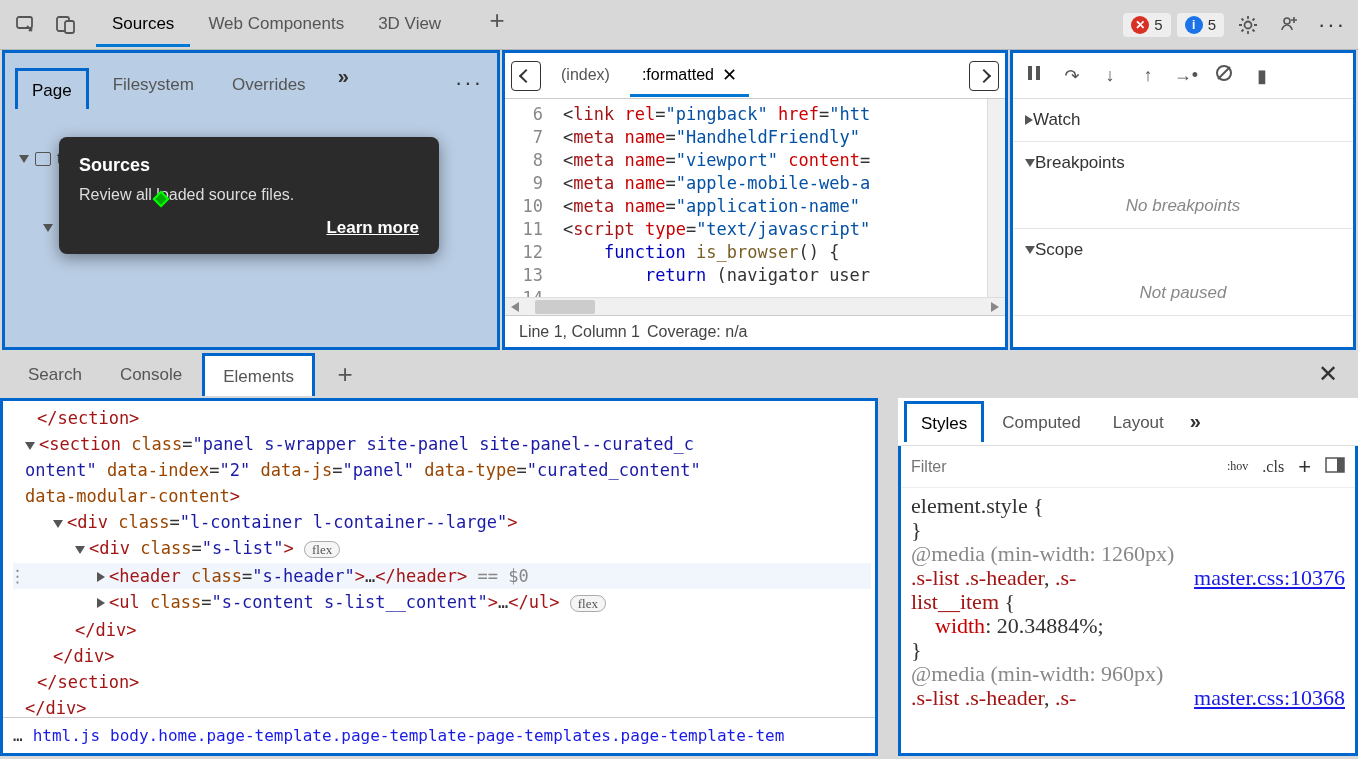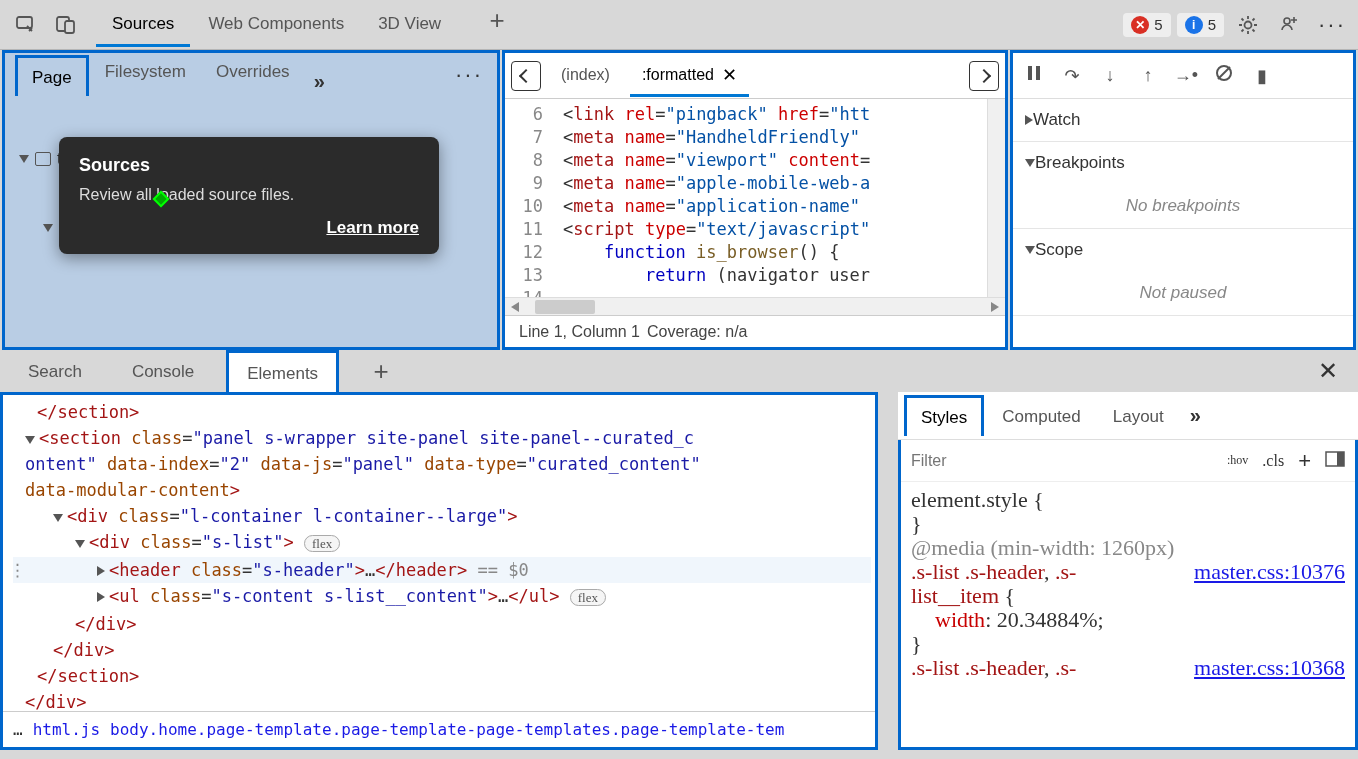--- a/index.html
+++ b/index.html
@@ -58,24 +58,24 @@
     height: 300px;
     background: #d8d8d8;
     gap: 2px;
     padding: 0 2px;
   }
   .panel-left { width: 498px; border: 3px solid #0066cc; background: #b9cde4; position: relative; display:flex; flex-direction:column;}
   .panel-mid { width: 506px; border: 3px solid #0066cc; background: #fff; display:flex; flex-direction:column;}
   .panel-right { flex: 1; border: 3px solid #0066cc; background: #fff; display:flex; flex-direction:column; position:relative;}
   .subtabs {
     display: flex;
-    align-items: flex-end;
+    align-items: flex-start;
     height: 46px;
-    padding: 6px 10px;
-    gap: 2px;
+    padding: 12px 10px;
+    gap: 10px;
     background: #d8d8d8;
   }
   .panel-left .subtabs { background: transparent; }
   .subtab {
     padding: 10px 14px 8px;
     font-size: 17px;
     color: #555;
     cursor: pointer;
     border-bottom: 3px solid transparent;
   }
@@ -128,23 +128,23 @@
   .scrollbar-h .arr { position:absolute; top:4px; width:0;height:0;border-style:solid;}
   .scrollbar-v { width:18px; background:#f0f0f0; border-left:1px solid #ddd;}
   .debug-toolbar { display:flex; height:46px; align-items:center; padding:0 8px; gap:12px; border-bottom:1px solid #ddd;}
   .dbg-icon { width:26px; color:#555; cursor:pointer; text-align:center; font-size:18px;}
   .accordion { border-bottom:1px solid #e5e5e5;}
   .acc-header { display:flex; align-items:center; height:42px; padding:0 12px; font-size:17px; cursor:pointer;}
   .acc-body { padding:12px 0; text-align:center; color:#888; font-style:italic; font-size:17px;}
   .bottom-tabs {
     display: flex;
     align-items: center;
-    height: 42px;
+    height: 48px;
     padding: 0 10px;
-    gap: 14px;
+    gap: 2px;
     background: #d8d8d8;
   }
   .btab { padding:11px 18px 9px; font-size:17px; color:#555; cursor:pointer;}
   .btab.active { border:3px solid #0066cc; border-bottom:none; background:#fff;}
   .bottom-row { display:flex; height:358px;}
   .elements-panel { width:878px; border:3px solid #0066cc; background:#fff; display:flex; flex-direction:column; font-family:Consolas,monospace;}
   .elements-tree { flex:1; overflow:hidden; padding:4px 4px 0 10px; font-size:17px; line-height:26px;}
   .el-tag{color:#a31515;} .el-attr{color:#994500;} .el-val{color:#1a1aa6;} .el-gray{color:#888;}
   .pill { font-size:13px; border:1px solid #aaa; border-radius:10px; padding:0 7px; background:#f5f5f5; color:#555; font-family:"Segoe UI";}
   .elements-crumbs { height:36px; border-top:1px solid #ccc; display:flex; align-items:center; padding:0 10px; gap:10px; font-size:16px; white-space:nowrap; overflow:hidden;}
@@ -384,17 +384,18 @@
             </svg></span>
       </div>
       <div class="styles-body">
 <div><span>element.style {</span></div>
 <div><span>}</span></div>
 <div style="color:#888;">@media (min-width: 1260px)</div>
 <div><span class="css-sel">.s-list .s-header</span>, <span class="css-sel">.s-</span><a class="css-link" href="#">master.css:10376</a></div>
 <div><span class="css-sel">list__item</span> {</div>
 <div style="padding-left:24px;"><span class="css-prop">width</span>: <span>20.34884%;</span></div>
 <div>}</div>
+<div style="color:#888;">@media (min-width: 960px)</div>
 <div><span class="css-sel">.s-list .s-header</span>, <span class="css-sel">.s-</span><a class="css-link" href="#">master.css:10368</a></div>
       </div>
     </div>
   </div>
 </div>
 
 </body></html>

